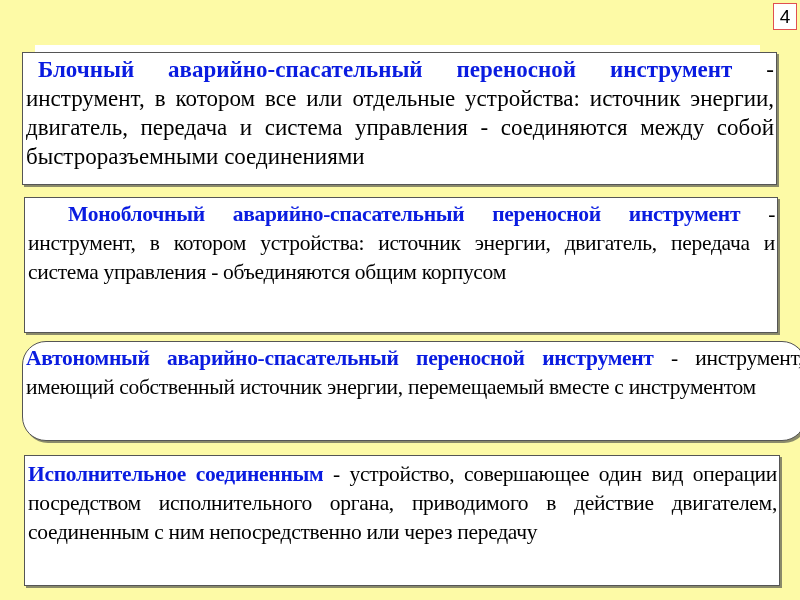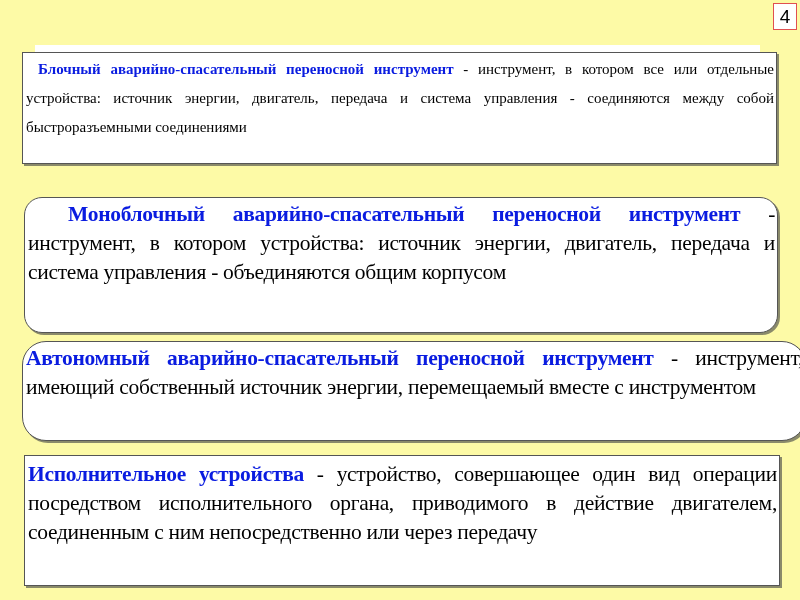--- a/index.html
+++ b/index.html
@@ -29,23 +29,23 @@
     position:absolute; background:#ffffff;
     border:1px solid #555;
     box-shadow:2px 2px 0 #8a8a6a;
     box-sizing:border-box;
     padding:2px 2px 0 3px;
     font-size:21.5px; line-height:29px; color:#000;
     text-align:justify;
   }
   .box .term { color:#0a1ce0; font-weight:bold; }
   .box p { margin:0; }
-  #box1 { left:22px; top:52px; width:755px; height:112px; font-size:15px; }
+  #box1 { left:22px; top:52px; width:755px; height:133px; font-size:23px; }
   #box1 p { text-indent:12px; text-align-last:left; }
-  #box2 { left:24px; top:197px; width:754px; height:136px;border-radius:18px; }
+  #box2 { left:24px; top:197px; width:754px; height:136px; }
   #box2 p { text-indent:40px; text-align-last:left; }
   #box3 { left:22px; top:341px; width:784px; height:100px;border-radius:24px; }
   #box3 p { text-align-last:left; }
   #box4 { left:24px; top:455px; width:756px; height:131px; padding-top:4px; }
   #box4 p { text-align-last:left; }
   #box2, #box3, #box4 { letter-spacing:-0.3px; }
 </style>
 </head>
 <body>
 
@@ -61,14 +61,14 @@
 
 <div class="box" id="box2">
   <p><span class="term">Моноблочный аварийно-спасательный переносной инструмент</span><span> - инструмент, в котором устройства: источник энергии, двигатель, передача и система управления - объединяются общим корпусом</span></p>
 </div>
 
 <div class="box" id="box3">
   <p><span class="term">Автономный аварийно-спасательный переносной инструмент</span><span> - инструмент, имеющий собственный источник энергии, перемещаемый вместе с инструментом</span></p>
 </div>
 
 <div class="box" id="box4">
-  <p><span class="term">Исполнительное устройства</span><span> - устройство, совершающее один вид операции посредством исполнительного органа, приводимого в действие двигателем, соединенным с ним непосредственно или через передачу</span></p>
+  <p><span class="term">Исполнительное соединенным</span><span> - устройство, совершающее один вид операции посредством исполнительного органа, приводимого в действие двигателем, соединенным с ним непосредственно или через передачу</span></p>
 </div>
 
 </body></html>

